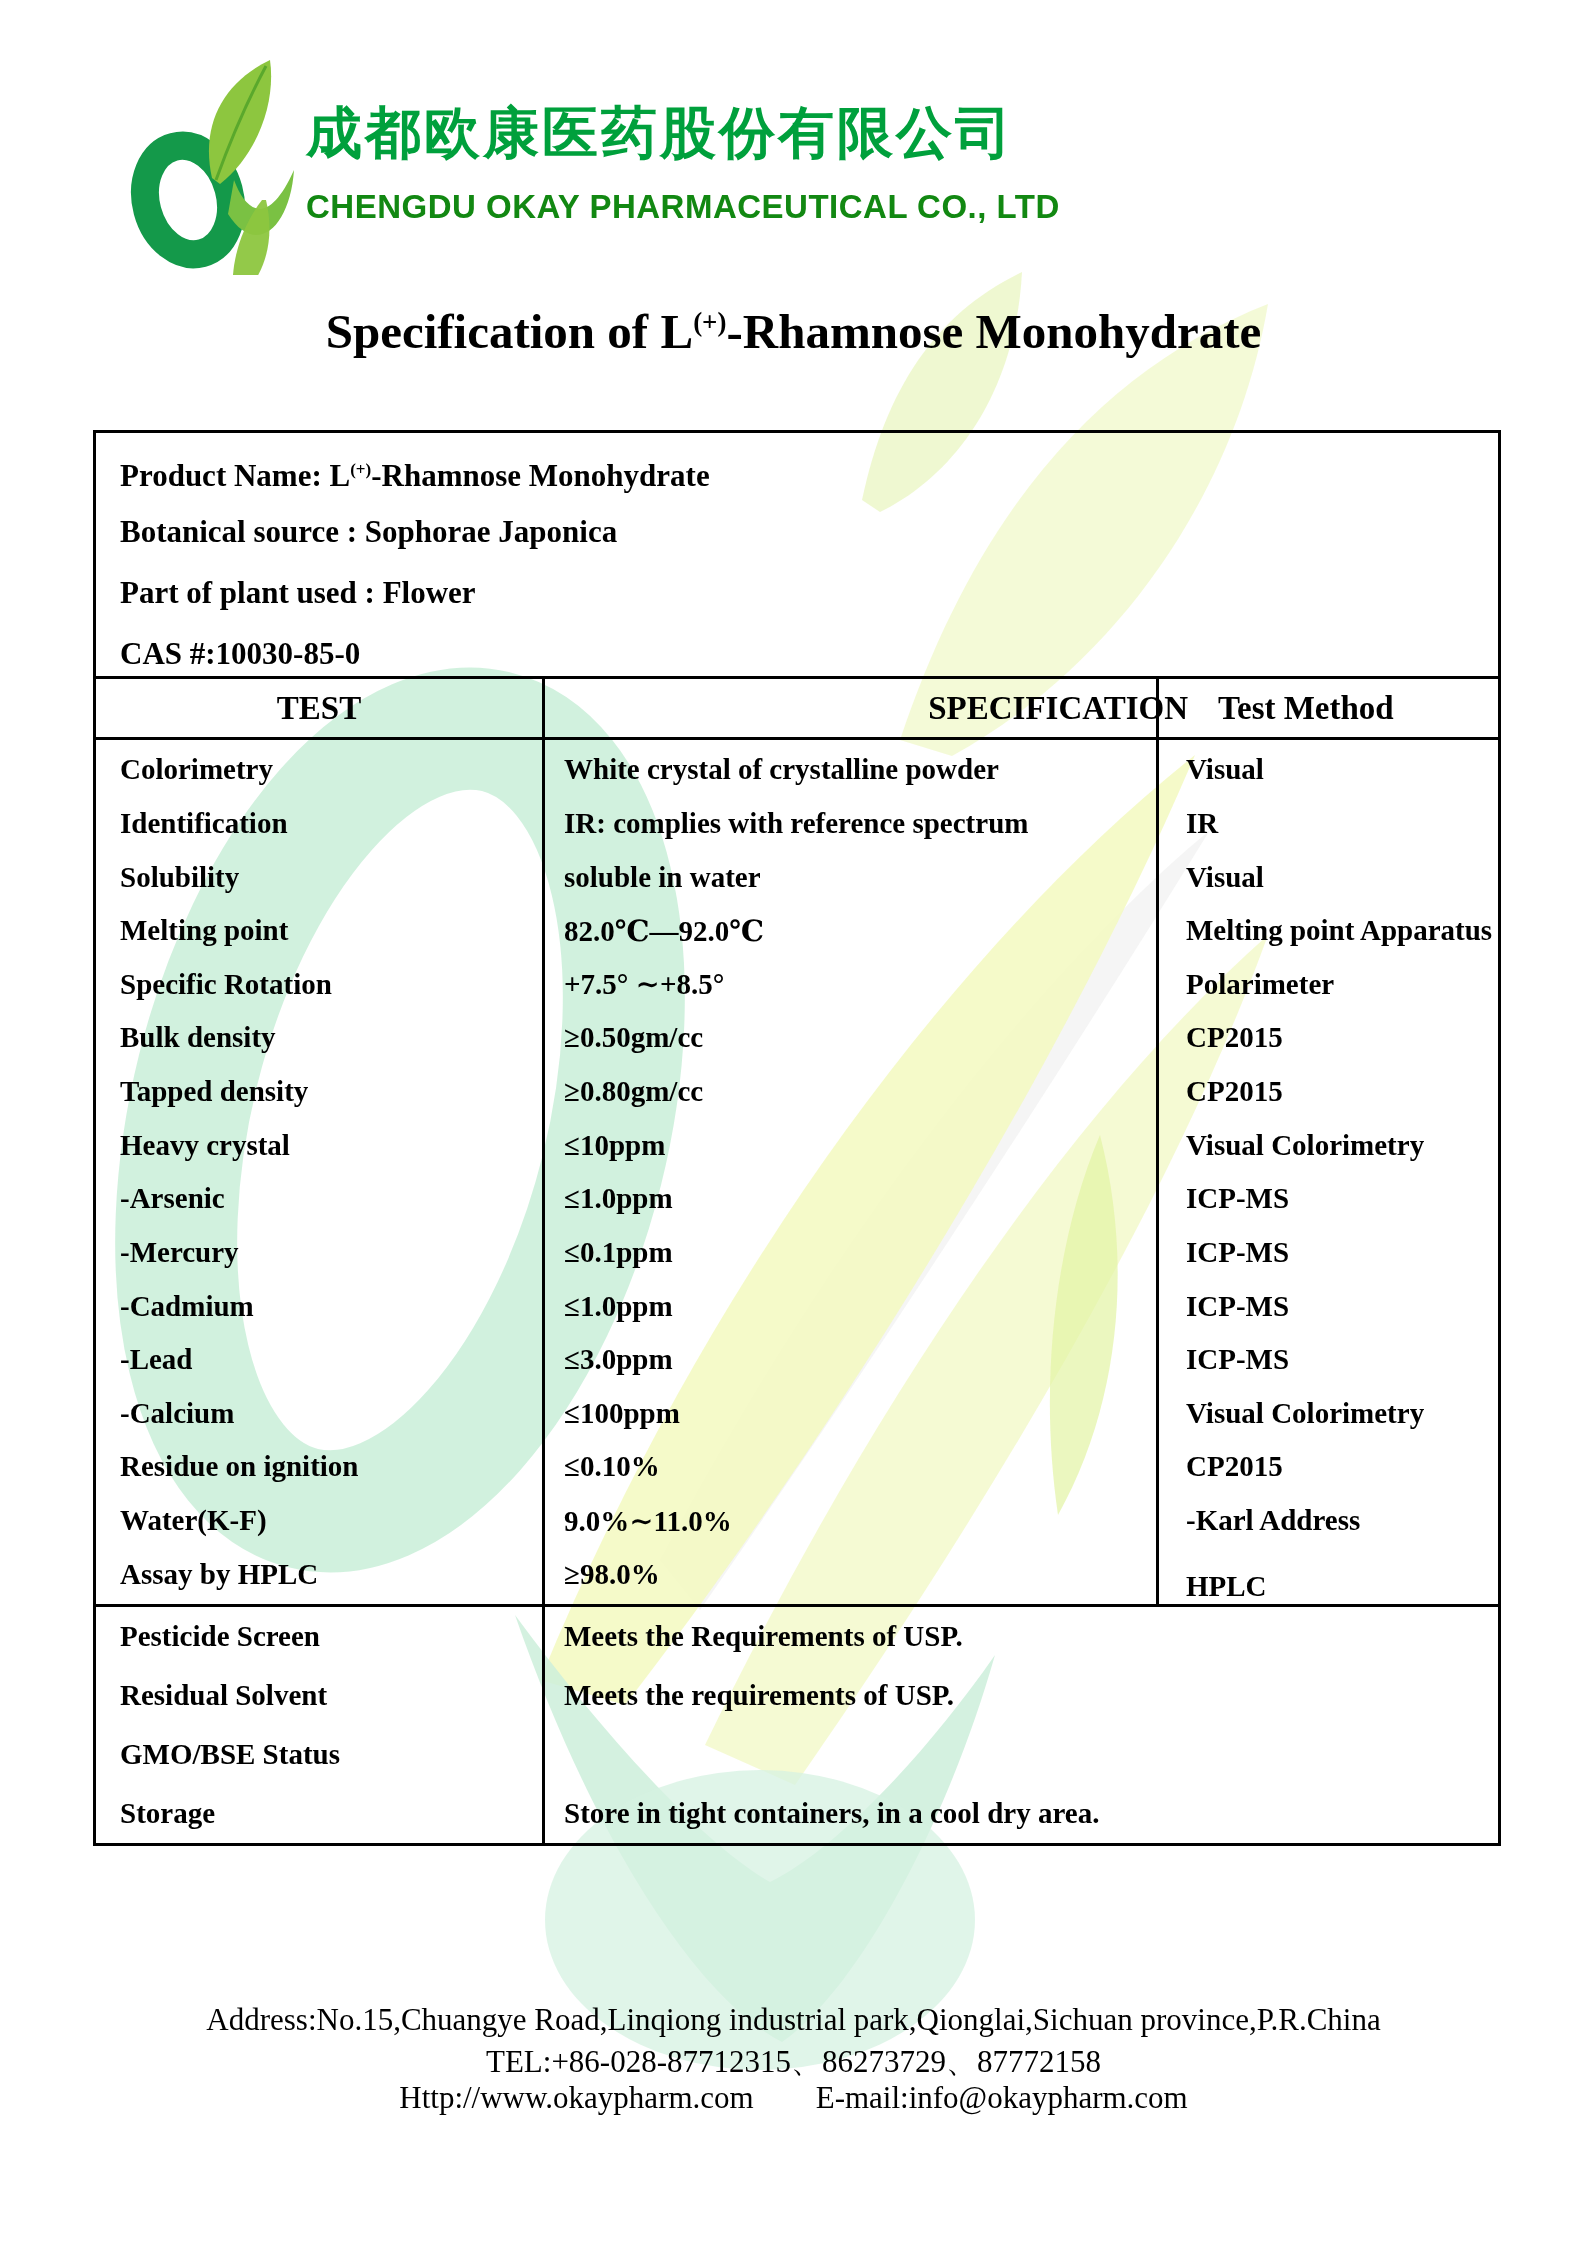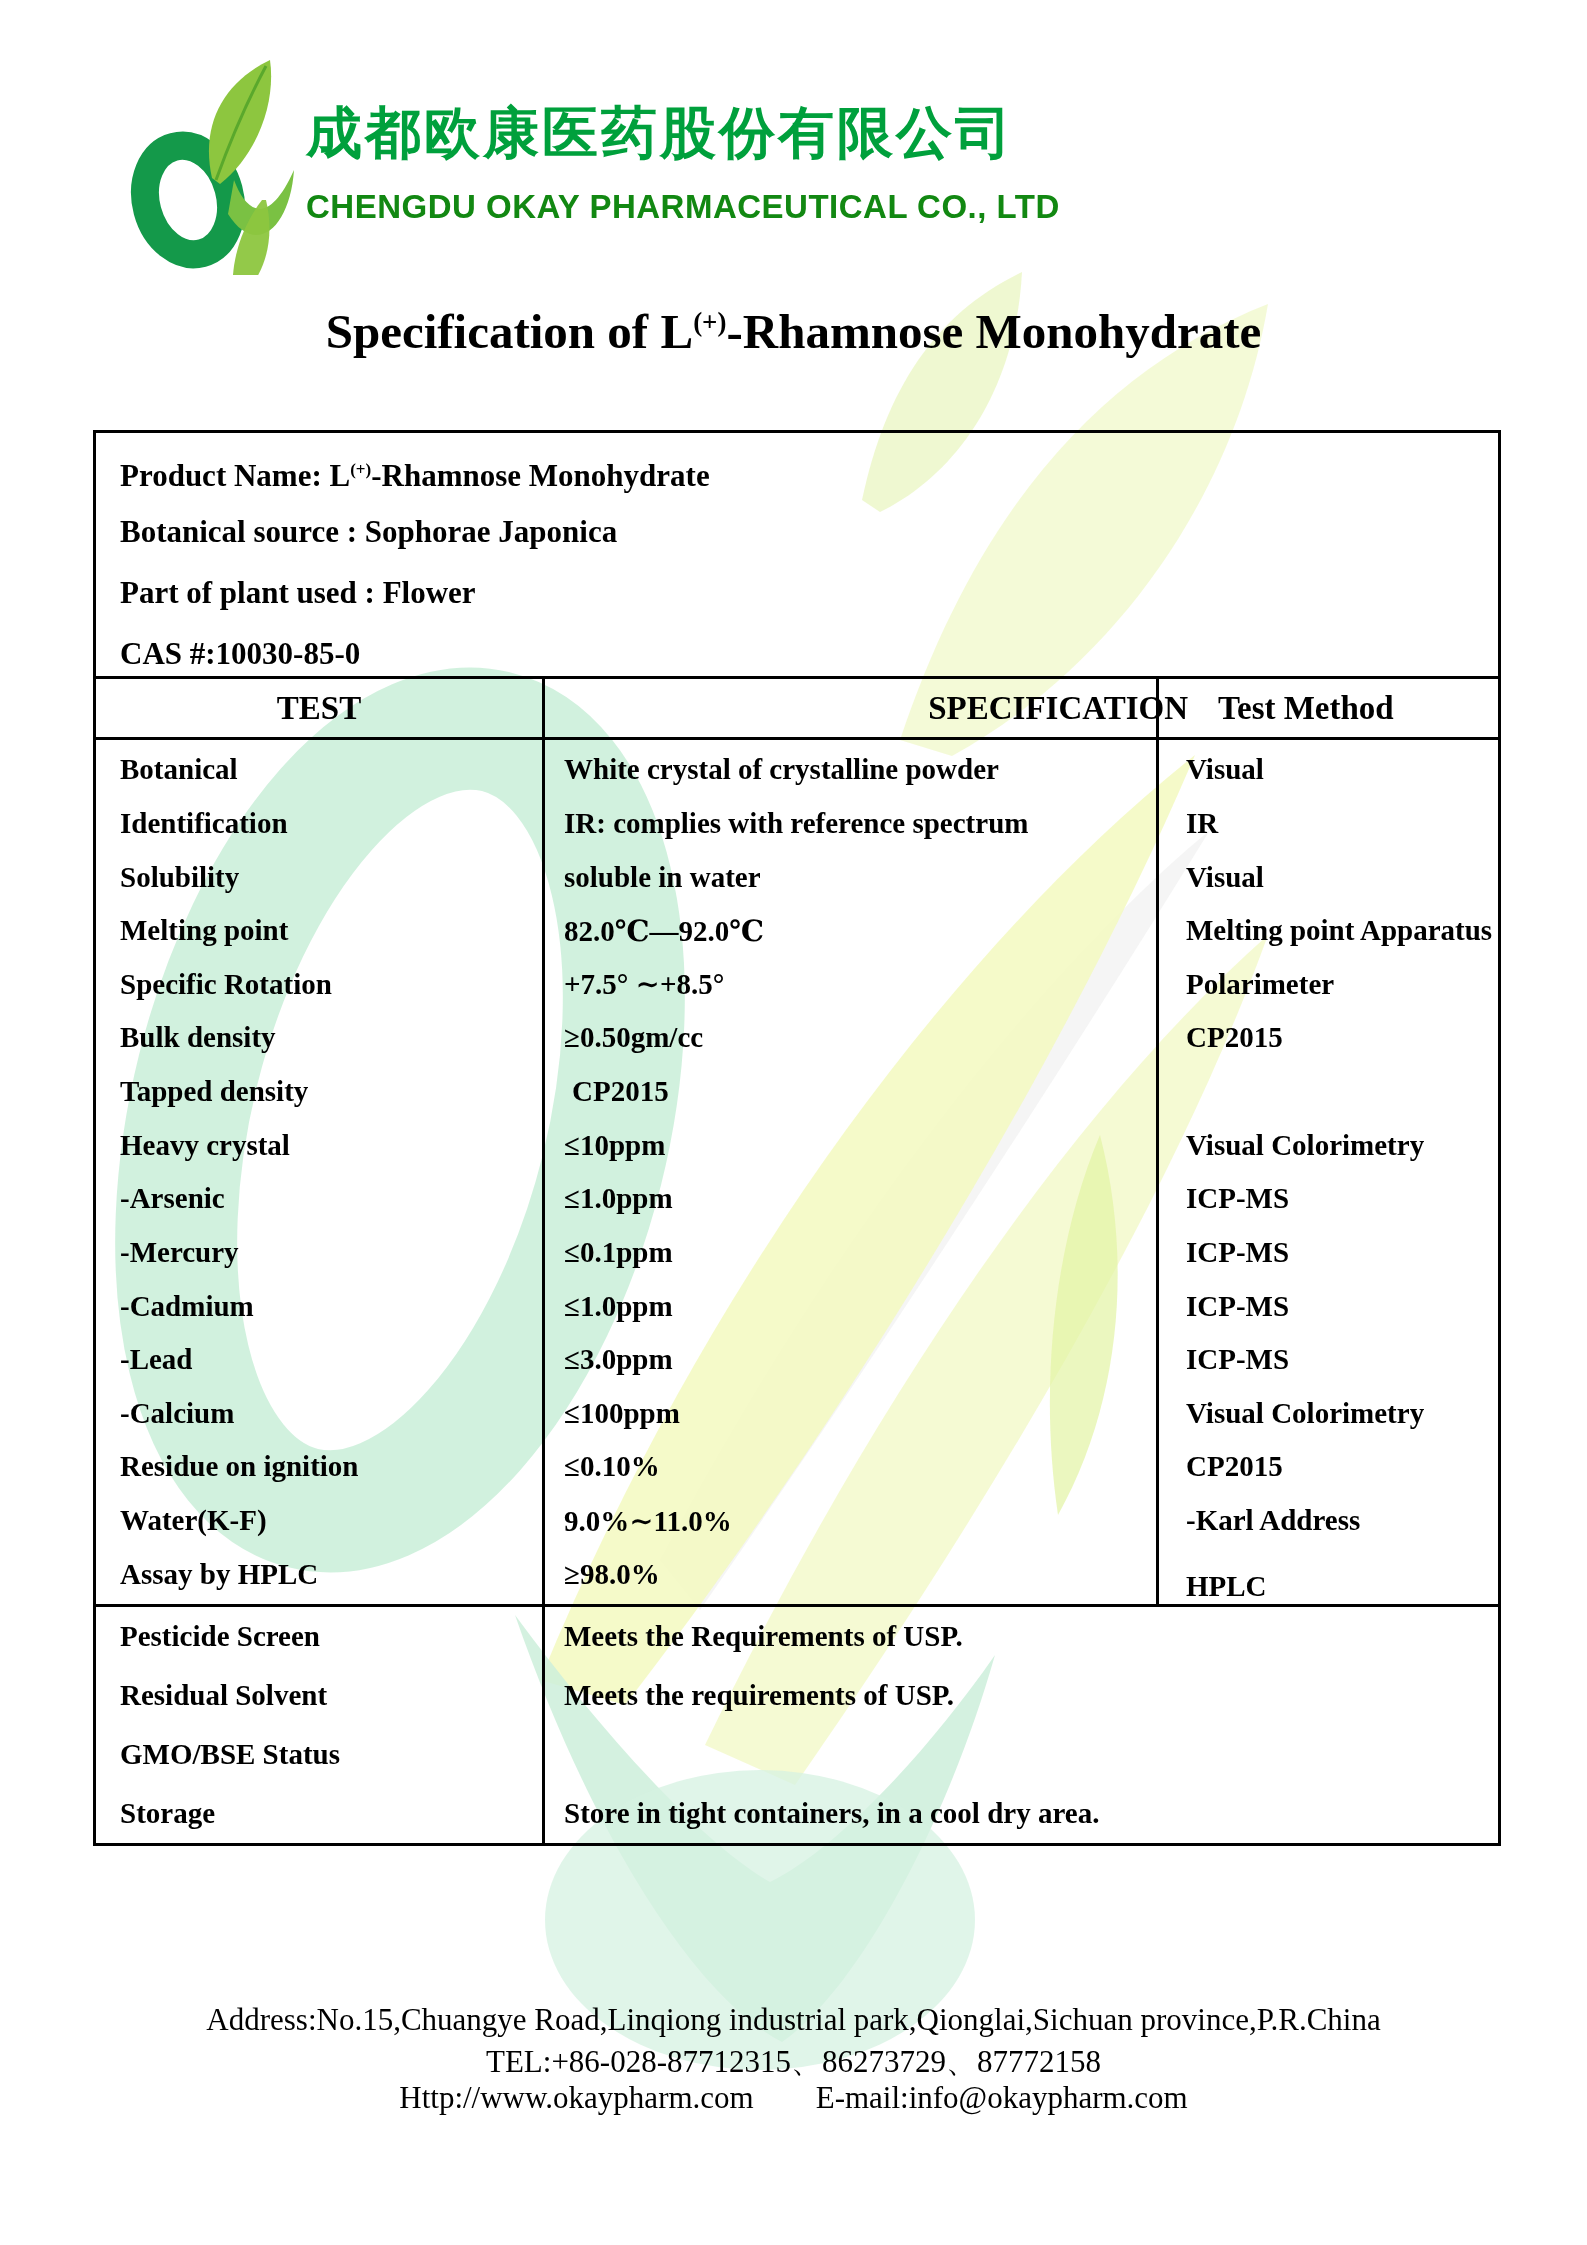--- a/index.html
+++ b/index.html
@@ -122,21 +122,21 @@
       <div class="vline" style="left:1060px;top:243px;height:928px;"></div>
 
       <div class="thead">
         <div class="h1">TEST</div>
         <div class="h2">SPECIFICATION</div>
         <div class="h3">Test Method</div>
       </div>
 
       <div class="tbody">
         <div class="r">
-            <div class="c1">Botanical</div>
+            <div class="c1">Colorimetry</div>
             <div class="c2">White crystal of crystalline powder</div>
             <div class="c3">Visual</div>
           </div>
         <div class="r">
             <div class="c1">Identification</div>
             <div class="c2">IR: complies with reference spectrum</div>
             <div class="c3">IR</div>
           </div>
         <div class="r">
             <div class="c1">Solubility</div>
@@ -153,20 +153,21 @@
             <div class="c2">+7.5° ∼+8.5°</div>
             <div class="c3">Polarimeter</div>
           </div>
         <div class="r">
             <div class="c1">Bulk density</div>
             <div class="c2">≥0.50gm/cc</div>
             <div class="c3">CP2015</div>
           </div>
         <div class="r">
             <div class="c1">Tapped density</div>
+            <div class="c2">≥0.80gm/cc</div>
             <div class="c3">CP2015</div>
           </div>
         <div class="r">
             <div class="c1">Heavy crystal</div>
             <div class="c2">≤10ppm</div>
             <div class="c3">Visual Colorimetry</div>
           </div>
         <div class="r">
             <div class="c1">-Arsenic</div>
             <div class="c2">≤1.0ppm</div>

